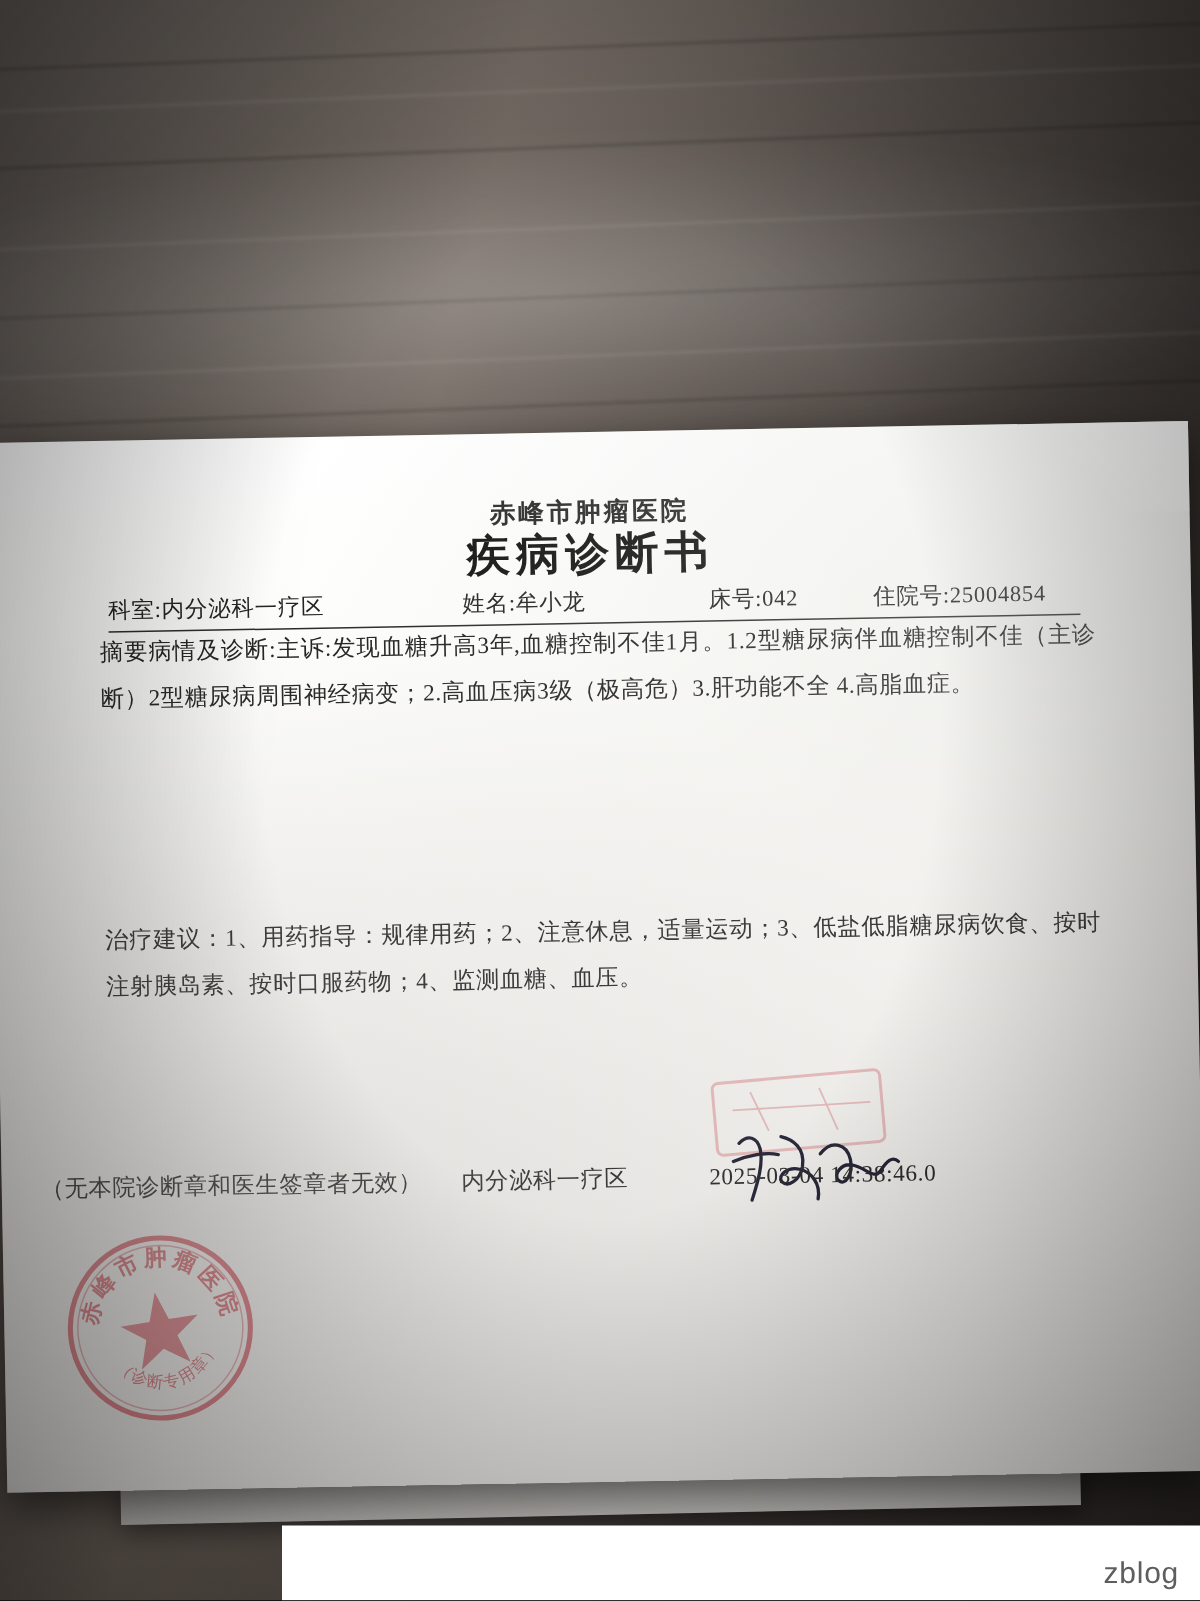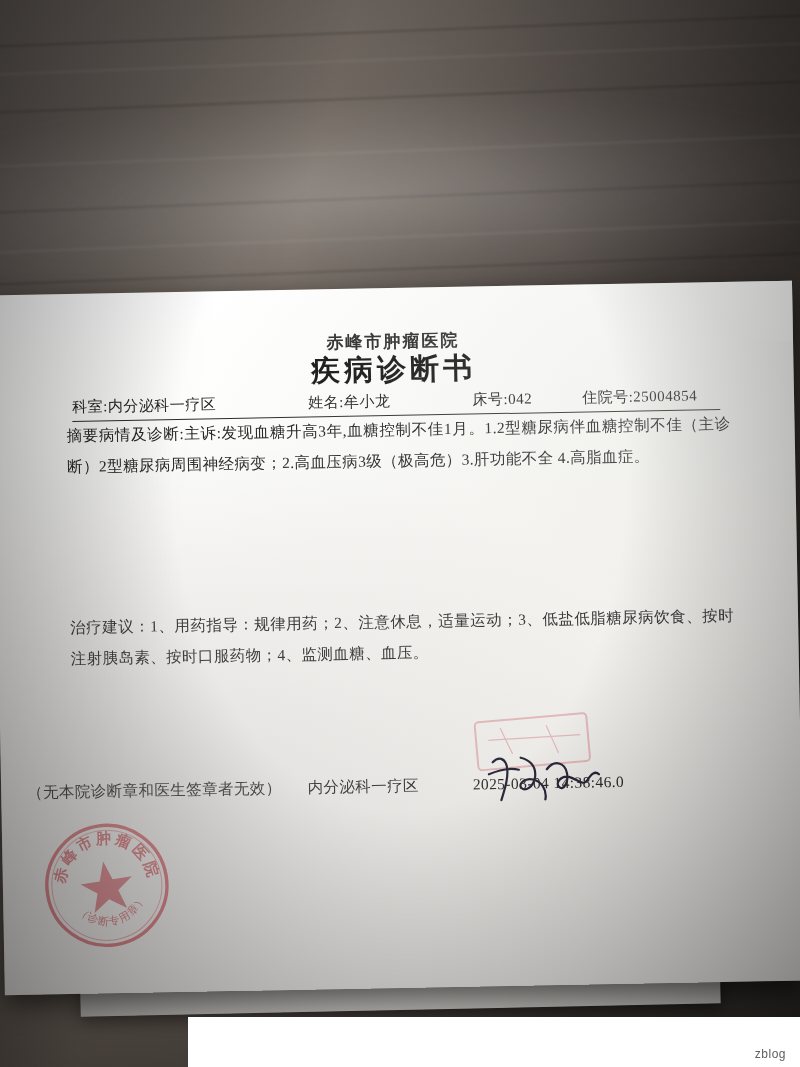--- a/index.html
+++ b/index.html
@@ -213,21 +213,21 @@
     top: 1017px;
     width: 612px;
     height: 50px;
     background: #ffffff;
   }
   #watermark .wm-text {
     position: absolute;
     right: 14px;
     bottom: 6px;
     font-family: "Liberation Sans", sans-serif;
-    font-size: 12px;
+    font-size: 20px;
     color: #5e5e5e;
     letter-spacing: 0.5px;
   }
 </style>
 </head>
 <body>
 
 <div id="photo">
 
   <div class="grain" style="top:30px;"></div>

